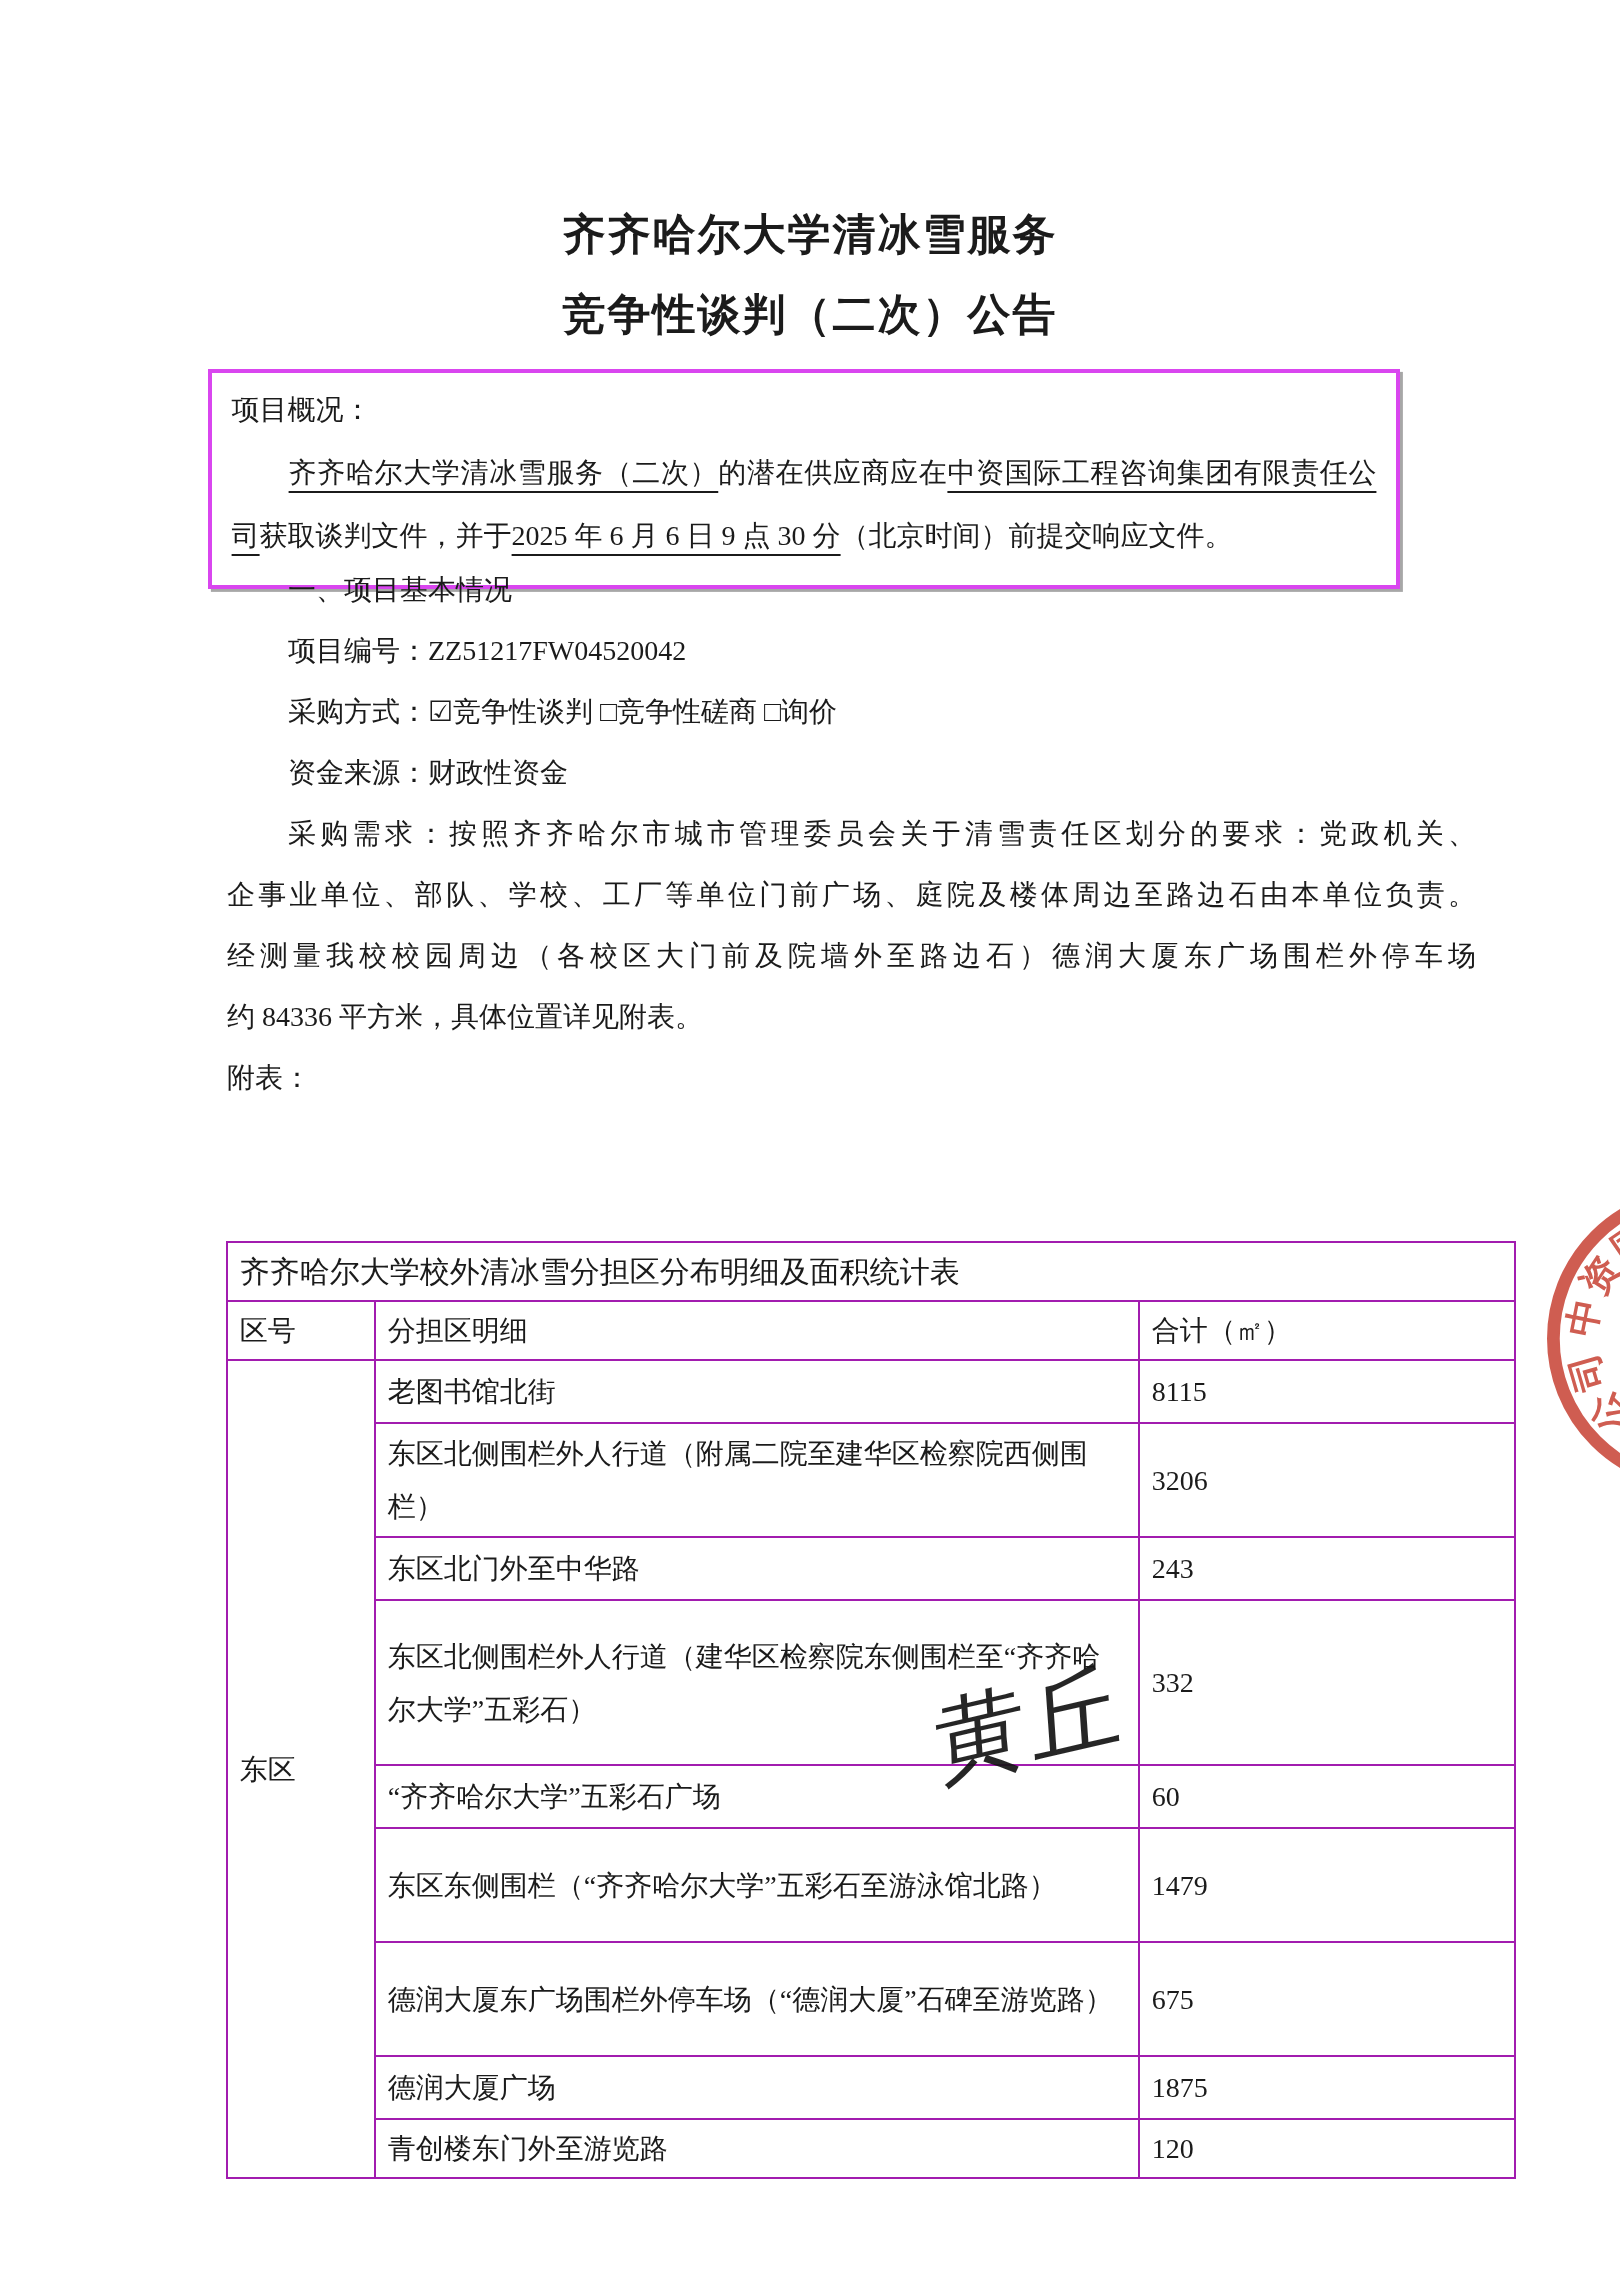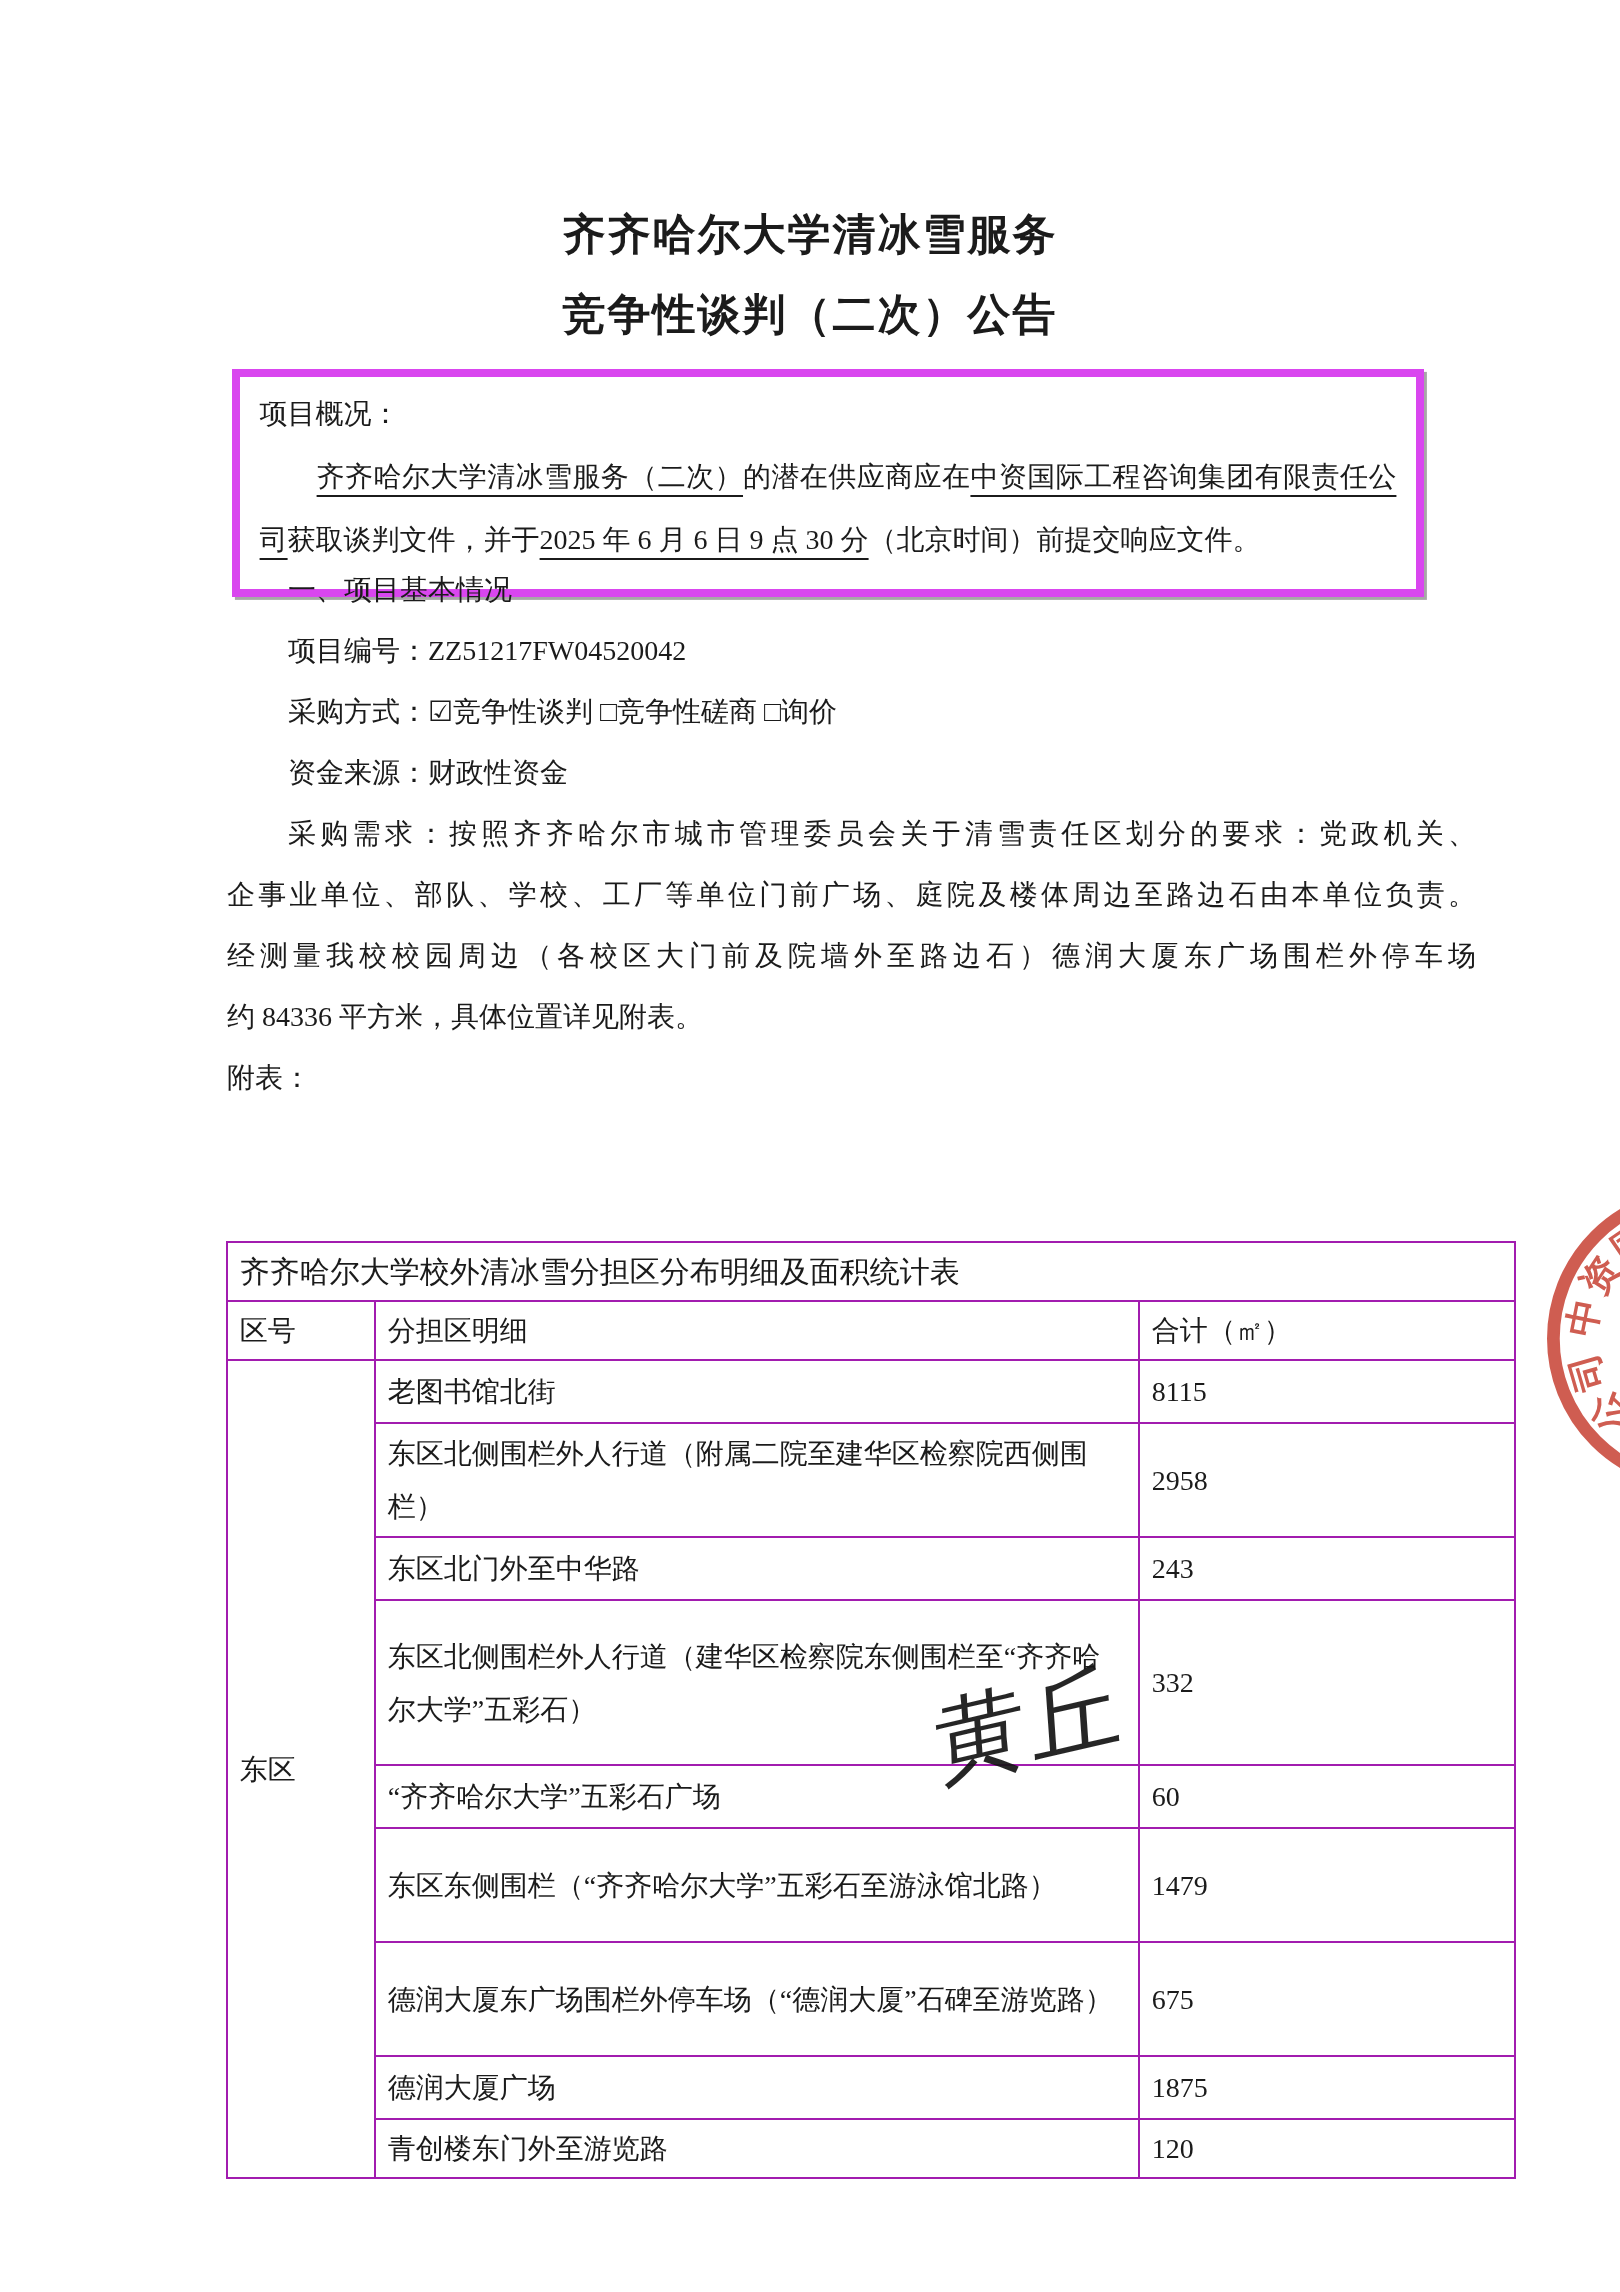--- a/index.html
+++ b/index.html
@@ -14,22 +14,22 @@
     padding-left:24px;
   }
   .doc-title{
     position:absolute;left:0;width:100%;
     text-align:center;font-weight:bold;font-size:43px;letter-spacing:2px;
   }
   #title1{top:206px;}
   #title2{top:286px;}
 
   .overview-box{
-    position:absolute;left:232px;top:369px;width:1192px;
-    border:8px solid #d946ef;
+    position:absolute;left:208px;top:369px;width:1192px;
+    border:4px solid #d946ef;
     box-shadow:2.9px 2.9px 0 rgba(60,60,60,.45);
     box-sizing:border-box;
     padding:13.7px 19.6px 17.6px 19.6px;
     font-size:28px;
   }
   .overview-label{line-height:45px;}
   .overview-para{
     margin-top:9.8px;
     line-height:63px;
     text-indent:57px;
@@ -138,21 +138,21 @@
         <th>分担区明细</th>
         <th>合计（㎡）</th>
       </tr>
       <tr class="rn">
         <td rowspan="9">东区</td>
         <td>老图书馆北街</td>
         <td>8115</td>
       </tr>
       <tr class="rt">
         <td>东区北侧围栏外人行道（附属二院至建华区检察院西侧围栏）</td>
-        <td>2958</td>
+        <td>3206</td>
       </tr>
       <tr class="rn">
         <td>东区北门外至中华路</td>
         <td>243</td>
       </tr>
       <tr class="rx">
         <td>东区北侧围栏外人行道（建华区检察院东侧围栏至“齐齐哈尔大学”五彩石）</td>
         <td>332</td>
       </tr>
       <tr class="rn">

